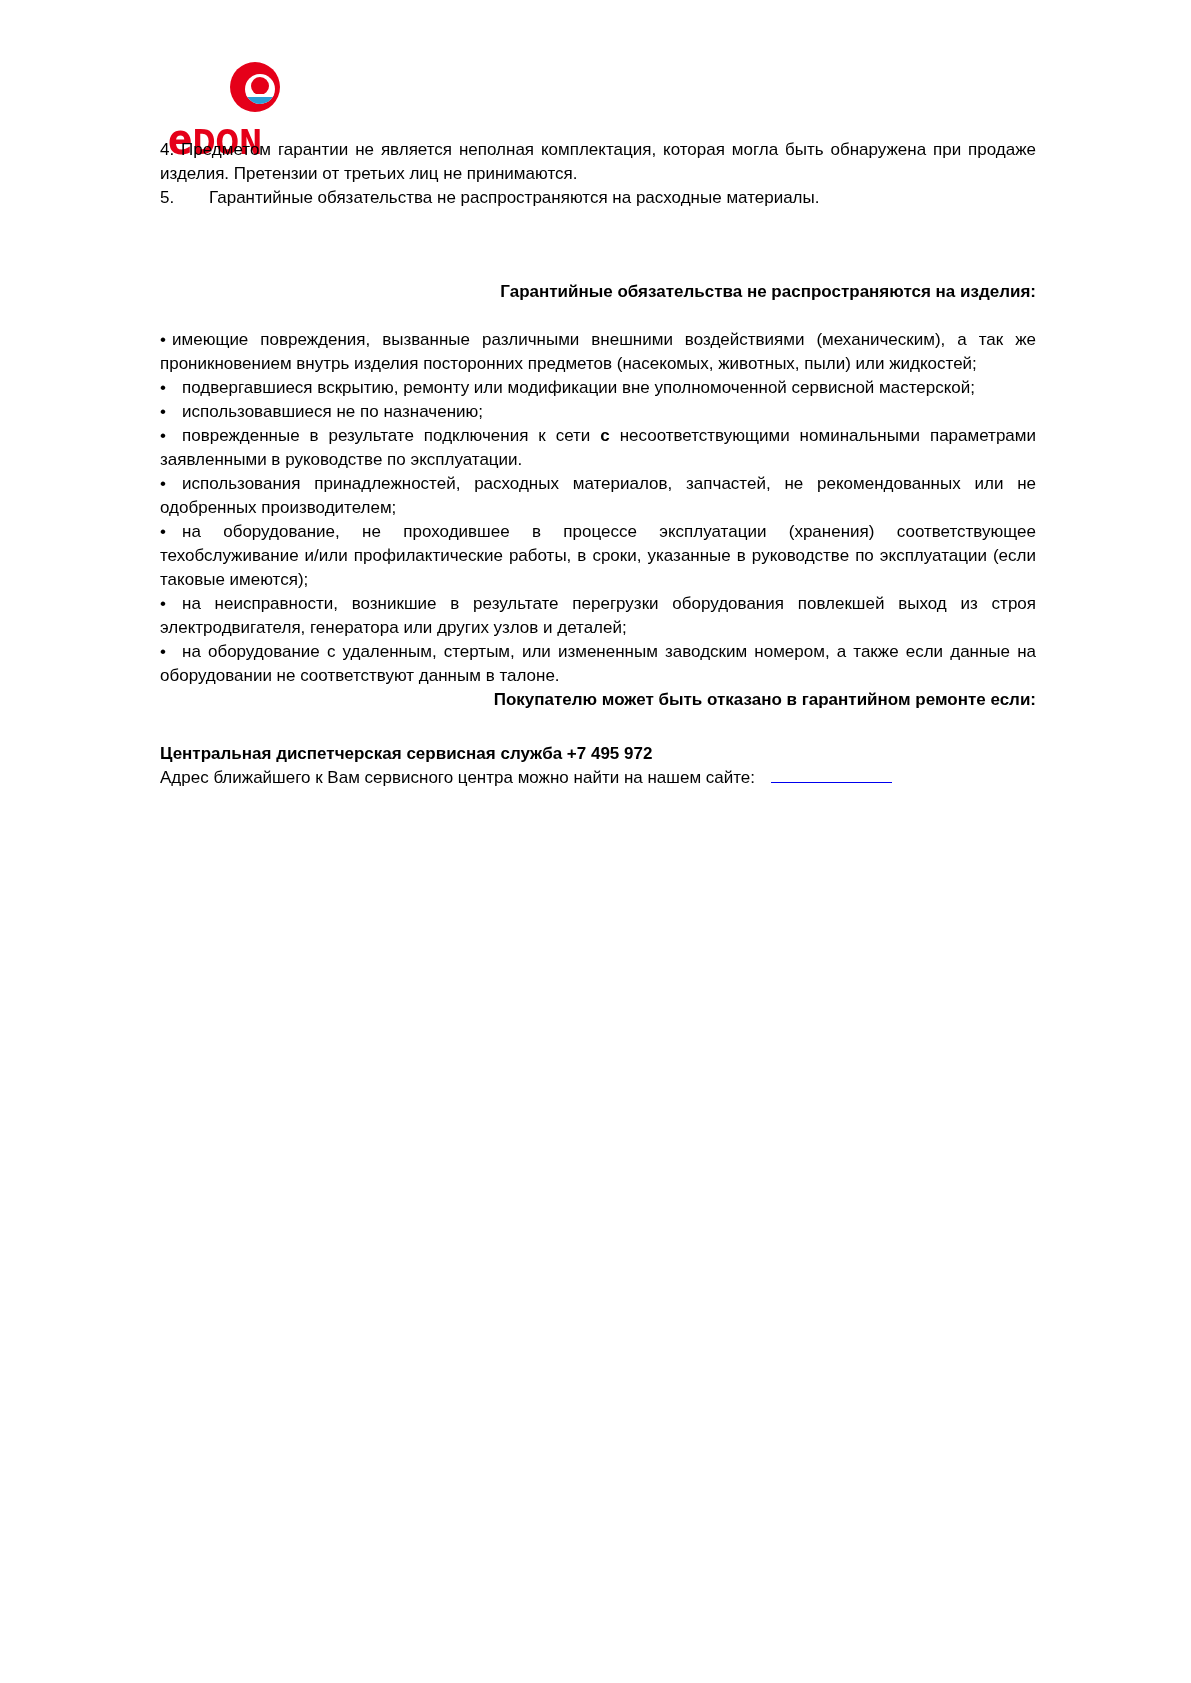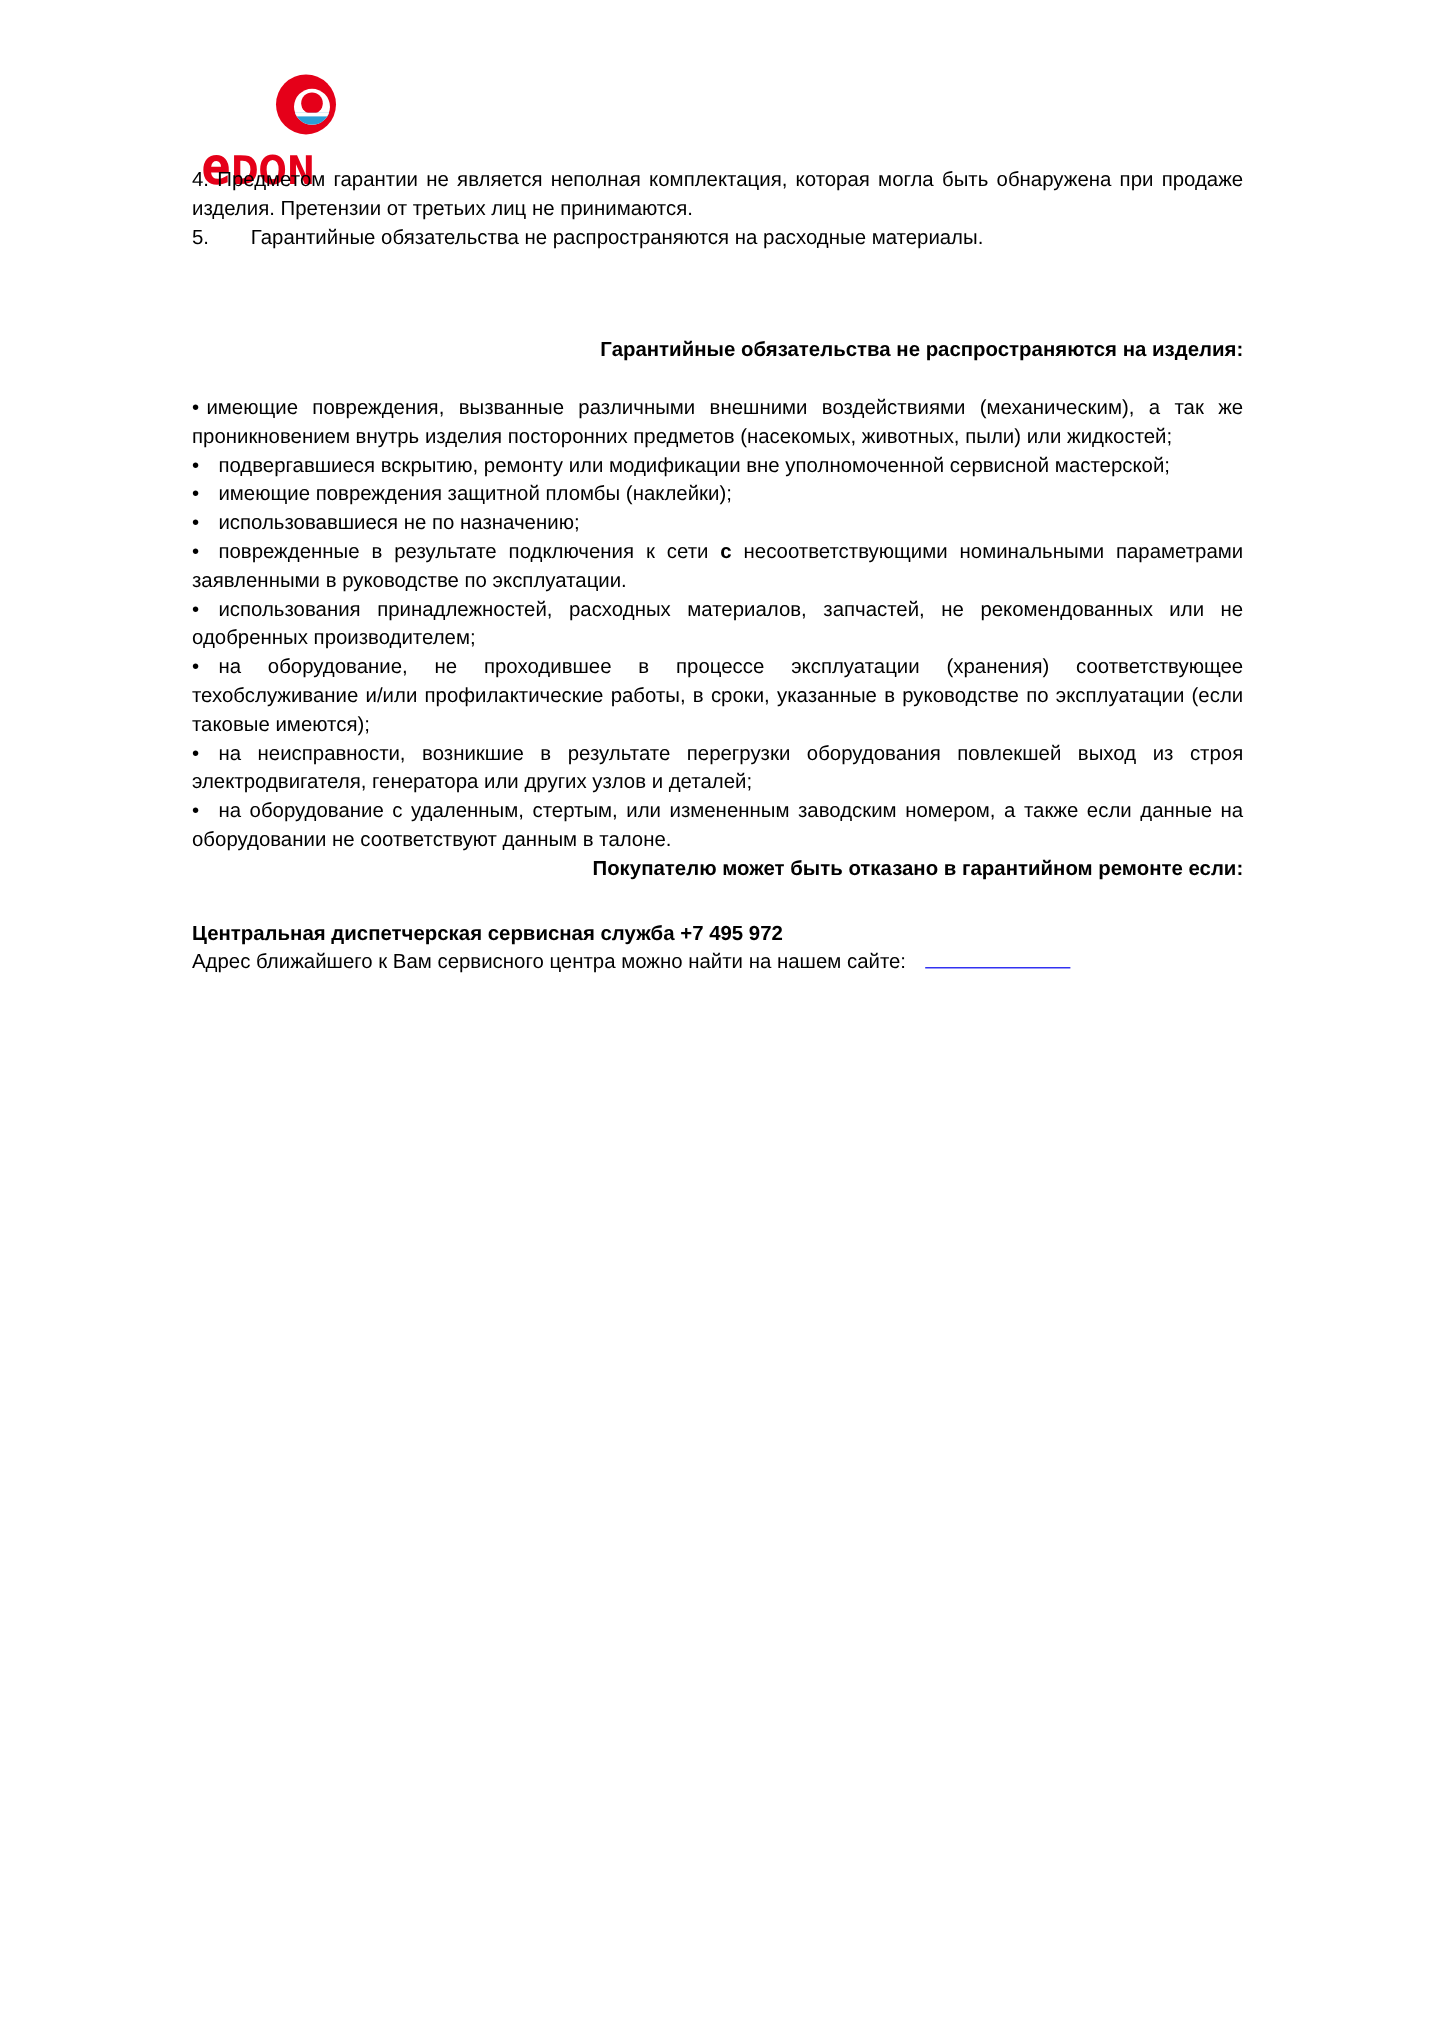--- a/index.html
+++ b/index.html
@@ -126,21 +126,20 @@
     <p>4. Предметом гарантии не является неполная комплектация, которая могла быть обнаружена при продаже изделия. Претензии от третьих лиц не принимаются.</p>
 
     <p><span class="clause-num">5.</span><span>Гарантийные обязательства не распространяются на расходные материалы.</span></p>
 
     <h3 class="heading exclusions-heading">Гарантийные обязательства не распространяются на изделия:</h3>
 
     <p class="bullet first"><span class="bullet-marker">•</span><span>имеющие повреждения, вызванные различными внешними воздействиями (механическим), а так же проникновением внутрь изделия посторонних предметов (насекомых, животных, пыли) или жидкостей;</span></p>
 
     <p class="bullet"><span class="bullet-marker">•</span><span>подвергавшиеся вскрытию, ремонту или модификации вне уполномоченной сервисной мастерской;</span></p>
 
-    <p class="bullet"><span class="bullet-marker">•</span><span>имеющие повреждения защитной пломбы (наклейки);</span></p>
 
     <p class="bullet"><span class="bullet-marker">•</span><span>использовавшиеся не по назначению;</span></p>
 
     <p class="bullet"><span class="bullet-marker">•</span><span>поврежденные в результате подключения к сети </span><span class="bold-inline">с</span><span> несоответствующими номинальными параметрами заявленными в руководстве по эксплуатации.</span></p>
 
     <p class="bullet"><span class="bullet-marker">•</span><span>использования принадлежностей, расходных материалов, запчастей, не рекомендованных или не одобренных производителем;</span></p>
 
     <p class="bullet"><span class="bullet-marker">•</span><span>на оборудование, не проходившее в процессе эксплуатации (хранения) соответствующее техобслуживание и/или профилактические работы, в сроки, указанные в руководстве по эксплуатации (если таковые имеются);</span></p>
 
     <p class="bullet"><span class="bullet-marker">•</span><span>на неисправности, возникшие в результате перегрузки оборудования повлекшей выход из строя электродвигателя, генератора или других узлов и деталей;</span></p>

